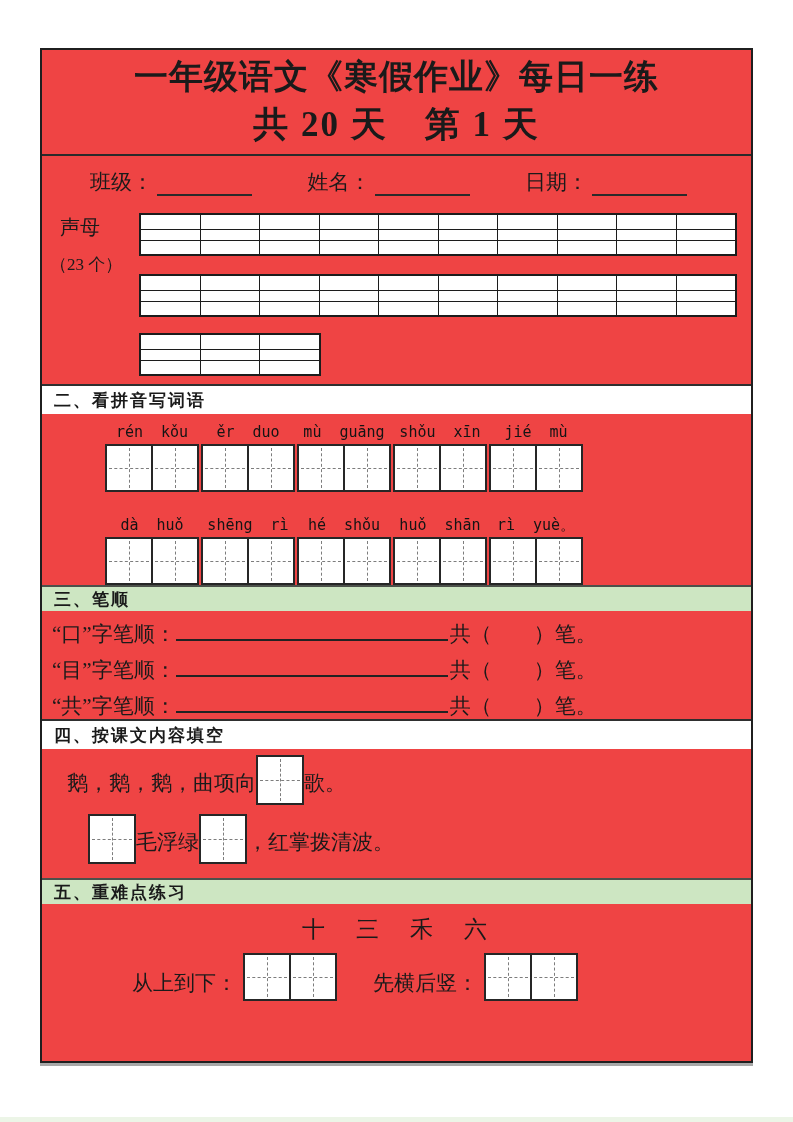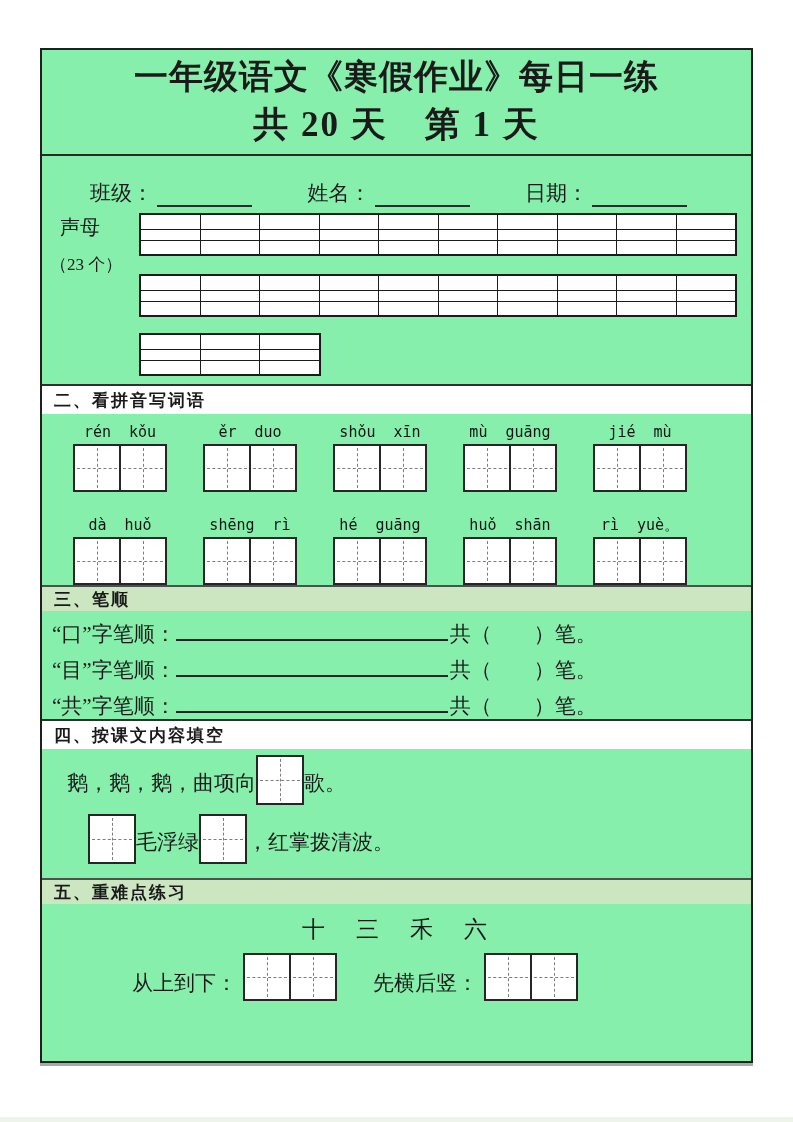--- a/index.html
+++ b/index.html
@@ -3,29 +3,29 @@
 <meta charset="utf-8">
 <style>
   html,body{margin:0;padding:0;}
   body{
     width:793px;height:1122px;background:#ffffff;position:relative;
     font-family:"Liberation Serif","DejaVu Serif",serif;color:#1a1a1a;
     -webkit-font-smoothing:antialiased;
   }
   .sheet{
     position:absolute;left:40px;top:48px;width:713px;height:1015px;
-    box-sizing:border-box;border:2px solid #1f1f1f;background:#86efac;
+    box-sizing:border-box;border:2px solid #1f1f1f;background:#ef4444;
     box-shadow:0 3px 0 #a8a8a8;
   }
   
   .title-block{height:104px;border-bottom:2px solid #2a2a2a;text-align:center;box-sizing:content-box;}
   .title-l1{font-size:34px;font-weight:bold;line-height:46px;padding-top:4px;letter-spacing:1px;}
   .title-l2{font-size:35px;font-weight:bold;line-height:50px;letter-spacing:2px;}
   
-  .info-row{height:51px;display:flex;align-items:flex-end;justify-content:space-between;padding:0 64px 0 48px;font-size:21px;}
+  .info-row{height:51px;display:flex;align-items:center;justify-content:space-between;padding:0 64px 0 48px;font-size:21px;}
   .info-field{display:flex;align-items:flex-end;}
   .info-line{display:inline-block;width:95px;border-bottom:2px solid #2a2a2a;height:22px;margin-left:4px;}
   
   .sec-head{
     box-sizing:border-box;border-top:2px solid #4c514b;
     font-family:"Liberation Sans","DejaVu Sans",sans-serif;
     font-weight:bold;font-size:17px;letter-spacing:2px;
     display:flex;align-items:center;padding-left:12px;
   }
   .sec-green{height:26px;background:#cde6c2;}
@@ -41,21 +41,21 @@
   .pgrid.gA{margin-bottom:18px;}
   .pgrid.gB{margin-bottom:16px;}
   .prow{display:flex;}
   .prow.r0 .pcell{height:14px;}
   .prow.r1 .pcell{height:10px;}
   .prow.r2 .pcell{height:13px;}
   .prow.r0 .pcell,.prow.r1 .pcell{border-bottom:1.5px solid #1c1c1c;}
   .pcell{width:58.5px;border-right:1.5px solid #1c1c1c;box-sizing:content-box;}
   .pcell.lastc{border-right:none;}
   
-  .wrow{display:flex;padding-left:30px;column-gap:34px;}
+  .wrow{display:flex;padding-left:30px;margin-left:32px;}
   .wrow.first{margin-top:8px;}
   .wrow.second{margin-top:23px;}
   .wunit{width:96px;display:flex;flex-direction:column;align-items:center;}
   .pinyin{
     font-family:"DejaVu Sans Mono","Liberation Mono",monospace;
     font-size:15px;height:22px;line-height:20px;white-space:pre;color:#141414;
   }
   .tz2{display:flex;}
   .tzcell{width:44px;height:44px;border:2px solid #262626;position:relative;background:#fff;}
   .tz2 .tzcell + .tzcell{margin-left:-2px;}
@@ -219,28 +219,28 @@
           </div>
         </div>
         <div class="wunit">
           <div class="pinyin">ěr  duo</div>
           <div class="tz2">
             <div class="tzcell"></div>
             <div class="tzcell"></div>
           </div>
         </div>
         <div class="wunit">
+          <div class="pinyin">mù  guāng</div>
+          <div class="tz2">
+            <div class="tzcell"></div>
+            <div class="tzcell"></div>
+          </div>
+        </div>
+        <div class="wunit">
           <div class="pinyin">shǒu  xīn</div>
-          <div class="tz2">
-            <div class="tzcell"></div>
-            <div class="tzcell"></div>
-          </div>
-        </div>
-        <div class="wunit">
-          <div class="pinyin">mù  guāng</div>
           <div class="tz2">
             <div class="tzcell"></div>
             <div class="tzcell"></div>
           </div>
         </div>
         <div class="wunit">
           <div class="pinyin">jié  mù</div>
           <div class="tz2">
             <div class="tzcell"></div>
             <div class="tzcell"></div>
@@ -256,21 +256,21 @@
           </div>
         </div>
         <div class="wunit">
           <div class="pinyin">shēng  rì</div>
           <div class="tz2">
             <div class="tzcell"></div>
             <div class="tzcell"></div>
           </div>
         </div>
         <div class="wunit">
-          <div class="pinyin">hé  guāng</div>
+          <div class="pinyin">hé  shǒu</div>
           <div class="tz2">
             <div class="tzcell"></div>
             <div class="tzcell"></div>
           </div>
         </div>
         <div class="wunit">
           <div class="pinyin">huǒ  shān</div>
           <div class="tz2">
             <div class="tzcell"></div>
             <div class="tzcell"></div>

